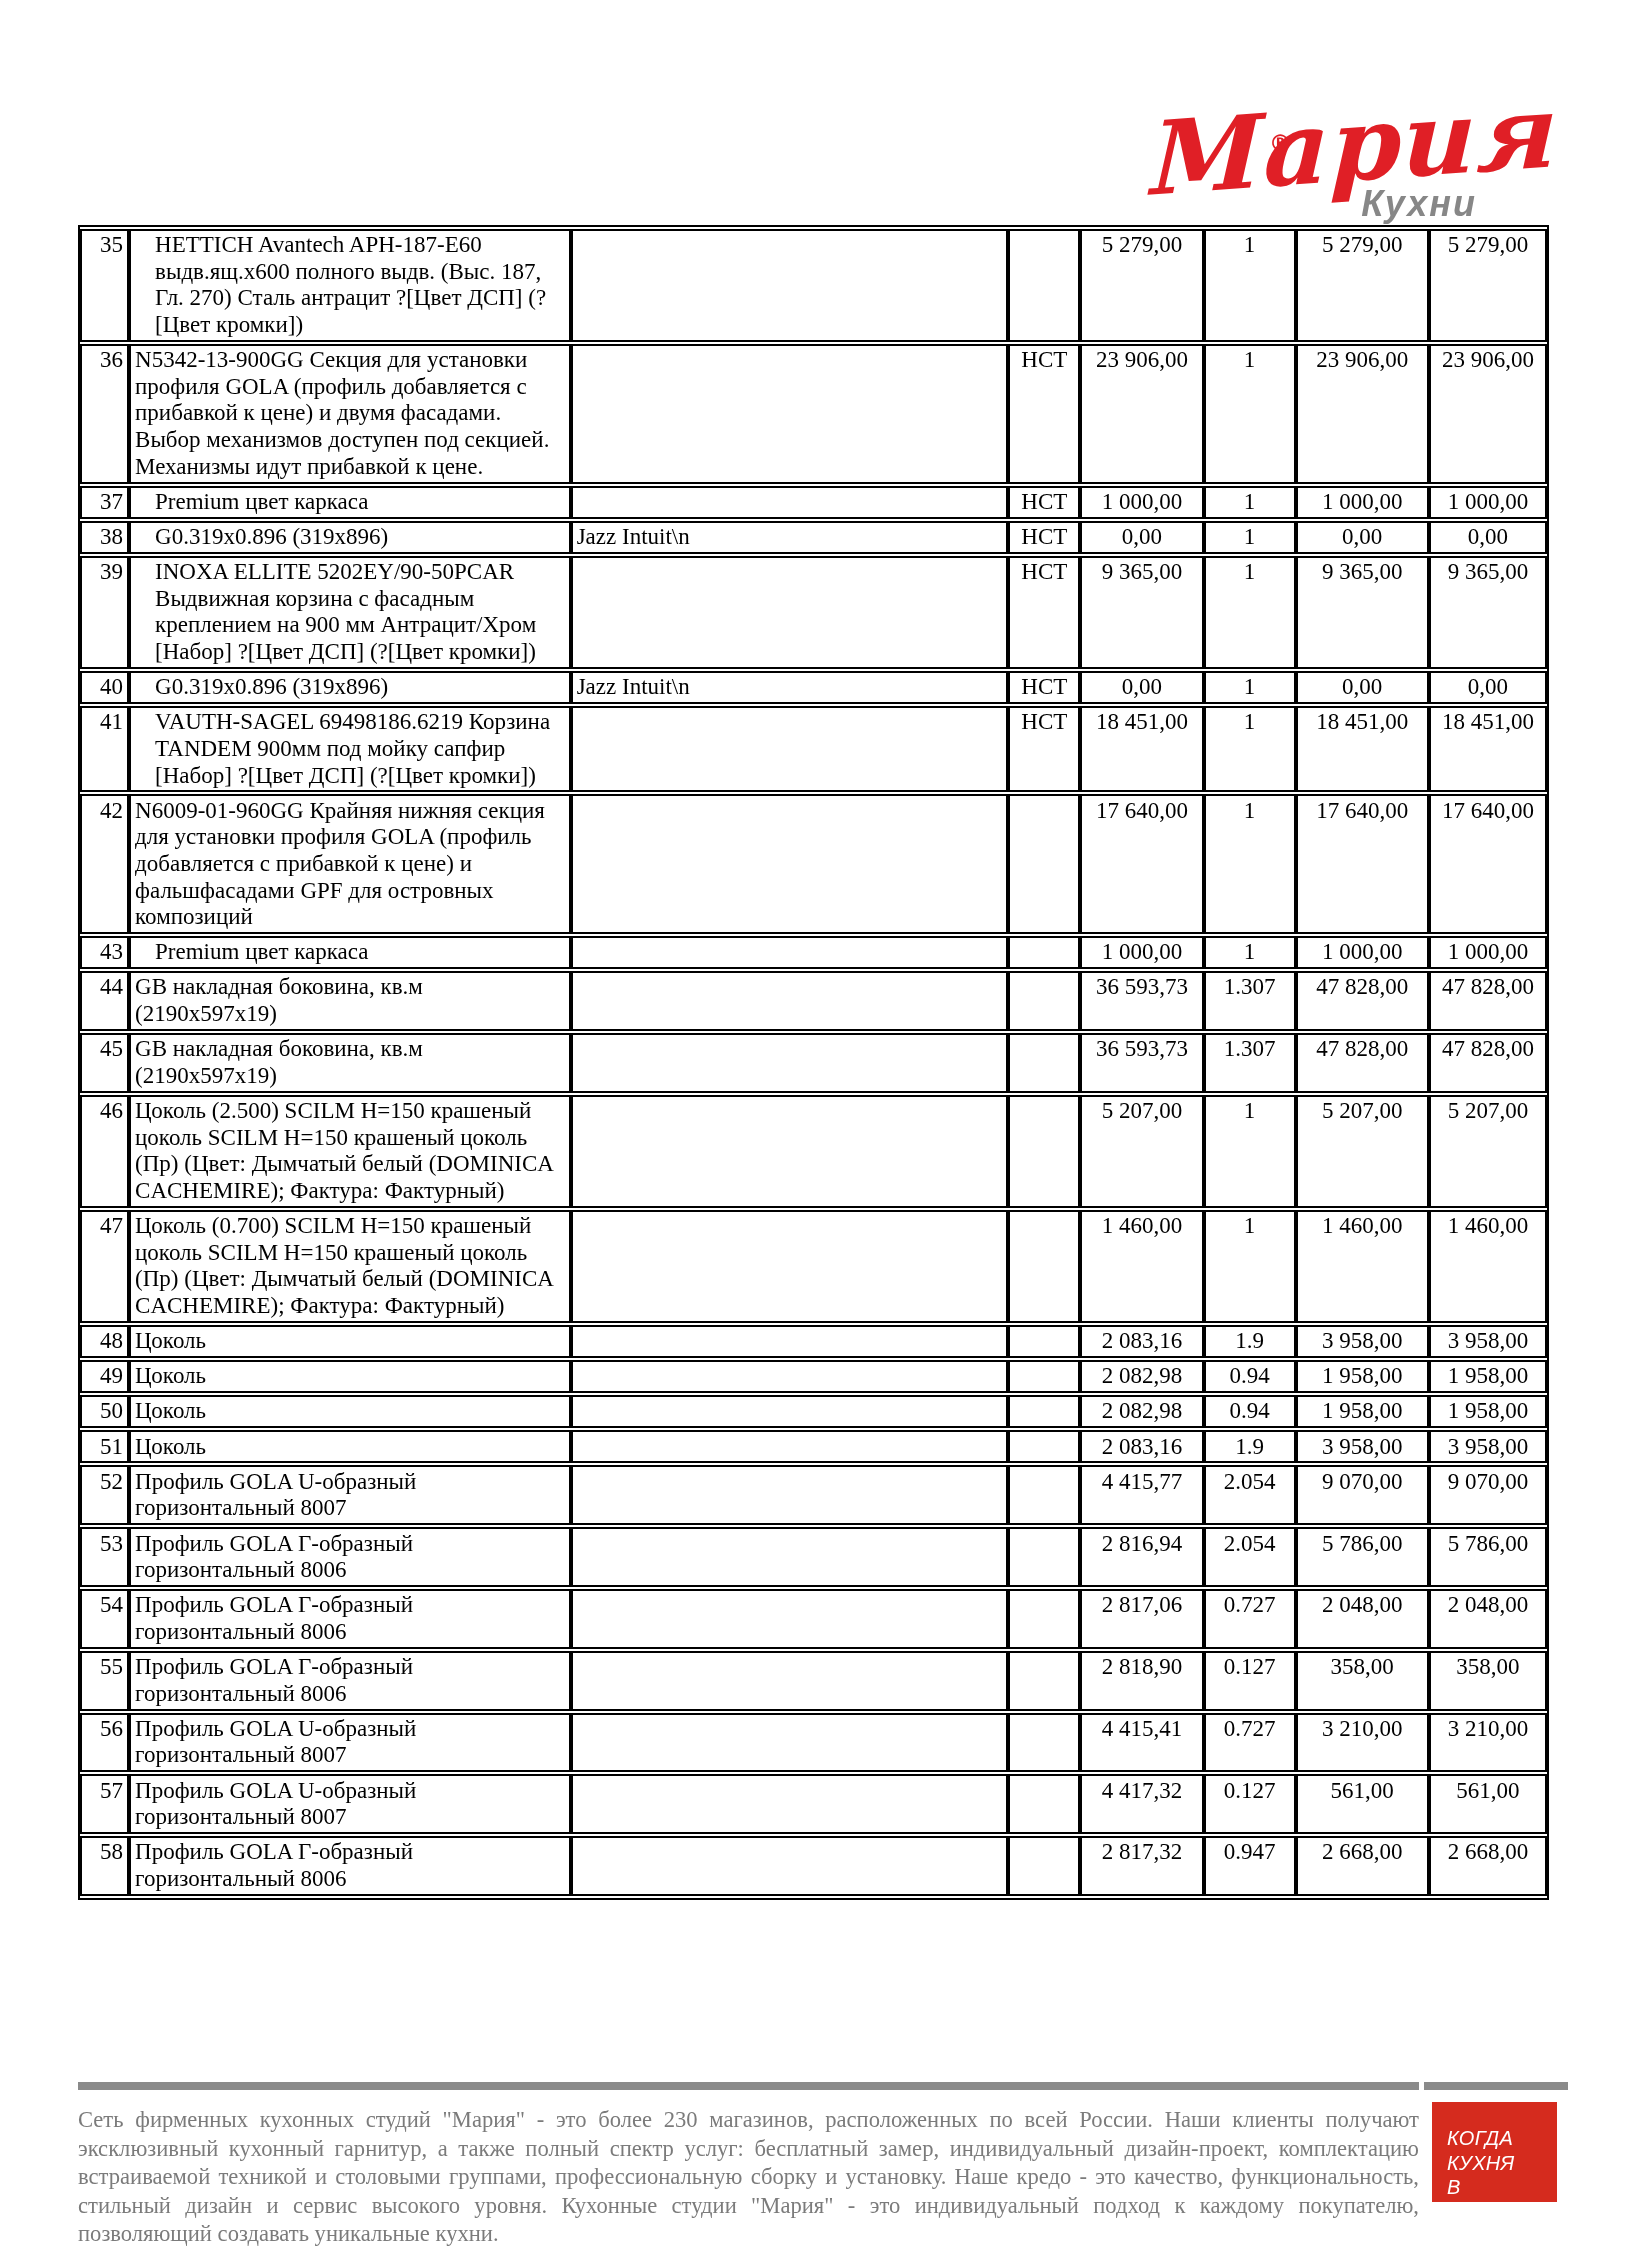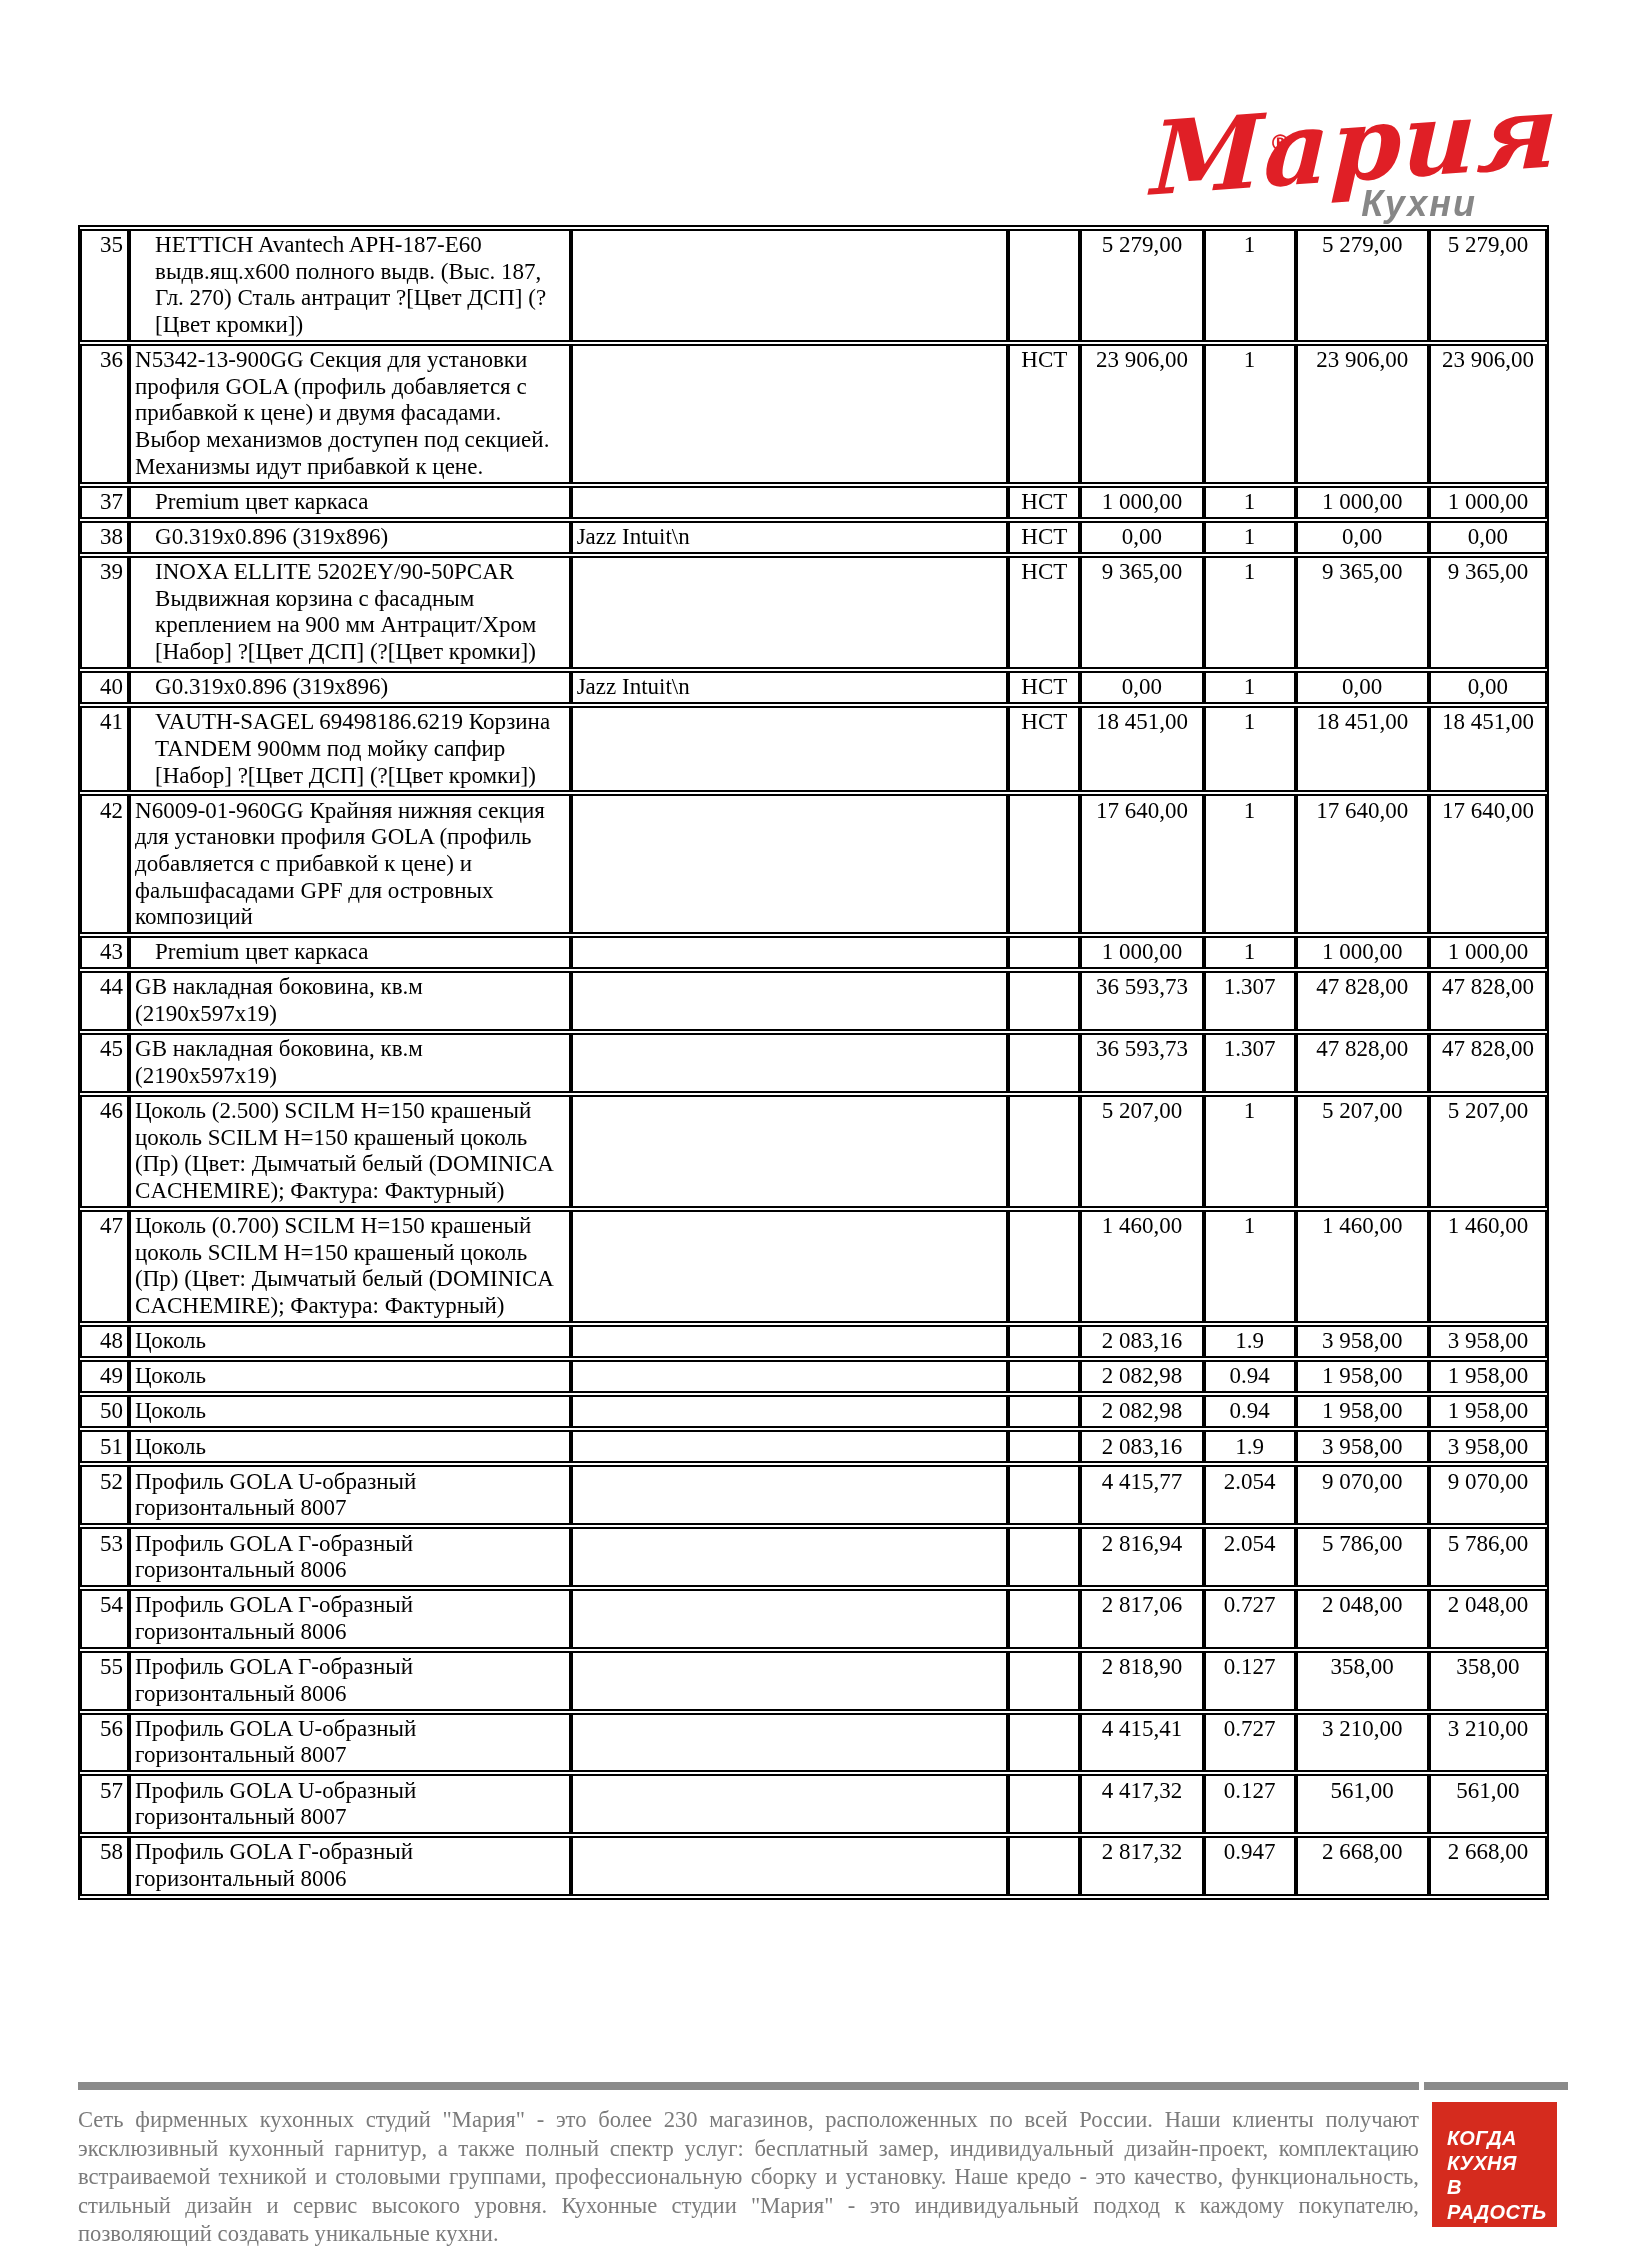--- a/index.html
+++ b/index.html
@@ -77,26 +77,26 @@
   }
   .footer-text{
     width:1341px;margin:0;
     text-align:justify;
     font-size:22.6px;line-height:28.5px;
     color:var(--footer-text);
   }
   .promo-badge{
     margin-left:auto;margin-right:10.6px;margin-top:-4px;
     box-sizing:border-box;
-    width:125px;height:125px;
+    width:125px;height:100px;
     background:var(--badge-red);
     color:var(--badge-text);
     padding:24px 0 0 14.6px;
     font-family:"Liberation Sans", sans-serif;
-    font-weight:bold;font-style:italic;
+    font-weight:normal;font-style:italic;
     font-size:20px;line-height:24.6px;
     letter-spacing:0.3px;
   }
   .promo-badge span{display:block;}
 </style>
 </head>
 <body>
 
 <div class="page">
 

